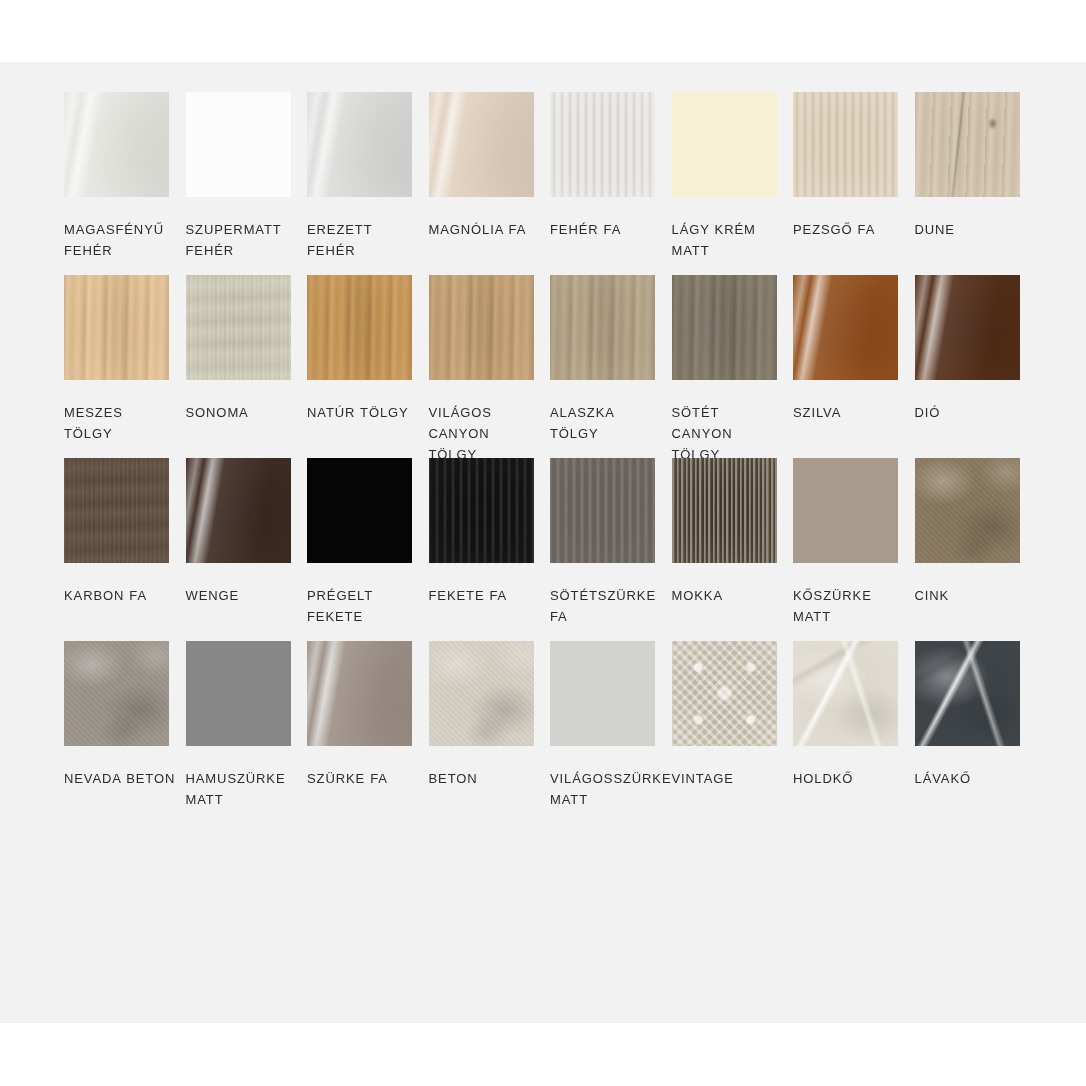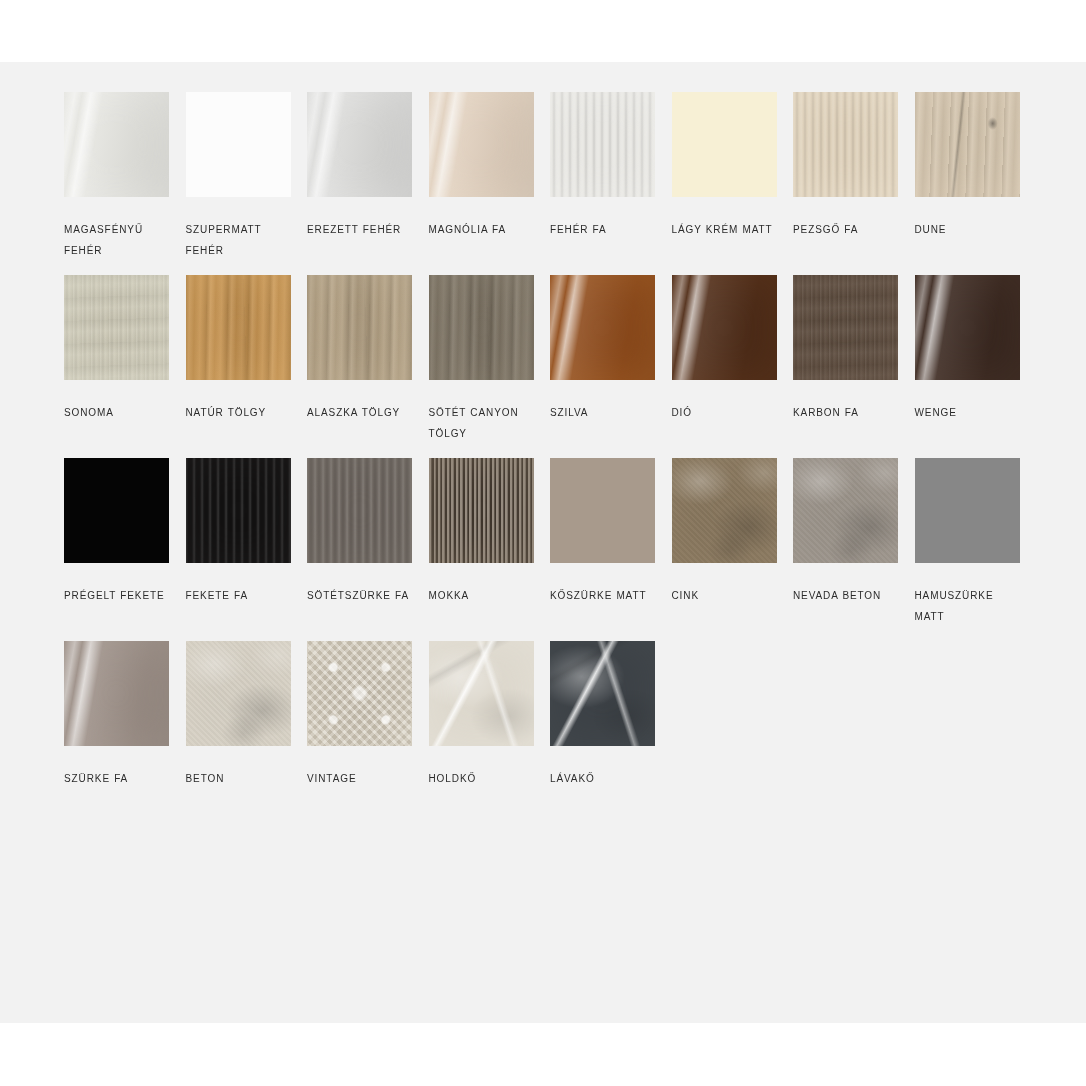--- a/index.html
+++ b/index.html
@@ -46,21 +46,21 @@
     
     content: "";
     position: absolute;
     inset: 0;
     pointer-events: none;
   }
 
   .swatch-label {
     margin-top: 22px;
     width: 112px;
-    font-size: 10px;
+    font-size: 13px;
     line-height: 21px;
     letter-spacing: 0.9px;
     color: #2b2b2b;
     text-transform: uppercase;
     word-spacing: 0.5px;
   }
 
   
   .tx-vstripe {
     background-image:
@@ -184,28 +184,36 @@
       </div>
       <div class="swatch-cell">
         <div class="swatch-tile tx-vstripe" style="background-color: rgb(222, 208, 186); background-blend-mode: normal; box-shadow: rgba(239, 230, 213, 0.333) 0px 0px 36px 6px inset;"></div>
         <div class="swatch-label">PEZSGŐ FA</div>
       </div>
       <div class="swatch-cell">
         <div class="swatch-tile tx-knot" style="background-color: rgb(211, 196, 173); background-blend-mode: normal; box-shadow: rgba(224, 211, 190, 0.333) 0px 0px 36px 6px inset;"></div>
         <div class="swatch-label">DUNE</div>
       </div>
       <div class="swatch-cell">
+        <div class="swatch-tile tx-wood" style="background-color: rgb(230, 193, 145); background-blend-mode: normal; box-shadow: rgba(240, 212, 173, 0.333) 0px 0px 36px 6px inset;"></div>
+        <div class="swatch-label">MESZES TÖLGY</div>
+      </div>
+      <div class="swatch-cell">
         <div class="swatch-tile tx-grain" style="background-color: rgb(207, 203, 184); background-blend-mode: normal; box-shadow: rgba(226, 224, 210, 0.333) 0px 0px 36px 6px inset;"></div>
         <div class="swatch-label">SONOMA</div>
       </div>
       <div class="swatch-cell">
         <div class="swatch-tile tx-wood" style="background-color: rgb(200, 148, 80); background-blend-mode: normal; box-shadow: rgba(220, 174, 109, 0.333) 0px 0px 36px 6px inset;"></div>
         <div class="swatch-label">NATÚR TÖLGY</div>
       </div>
       <div class="swatch-cell">
+        <div class="swatch-tile tx-wood" style="background-color: rgb(198, 160, 113); background-blend-mode: normal; box-shadow: rgba(214, 180, 136, 0.333) 0px 0px 36px 6px inset;"></div>
+        <div class="swatch-label">VILÁGOS CANYON TÖLGY</div>
+      </div>
+      <div class="swatch-cell">
         <div class="swatch-tile tx-wood" style="background-color: rgb(180, 161, 131); background-blend-mode: normal; box-shadow: rgba(199, 183, 155, 0.333) 0px 0px 36px 6px inset;"></div>
         <div class="swatch-label">ALASZKA TÖLGY</div>
       </div>
       <div class="swatch-cell">
         <div class="swatch-tile tx-wood" style="background-color: rgb(125, 115, 99); background-blend-mode: normal; box-shadow: rgba(148, 138, 121, 0.333) 0px 0px 36px 6px inset;"></div>
         <div class="swatch-label">SÖTÉT CANYON TÖLGY</div>
       </div>
       <div class="swatch-cell">
         <div class="swatch-tile tx-gloss" style="background-color: rgb(141, 74, 27); background-blend-mode: normal; box-shadow: rgba(180, 112, 47, 0.333) 0px 0px 36px 6px inset;"></div>
         <div class="swatch-label">SZILVA</div>
@@ -256,20 +264,24 @@
       </div>
       <div class="swatch-cell">
         <div class="swatch-tile tx-gloss" style="background-color: rgb(155, 142, 134); background-blend-mode: normal; box-shadow: rgba(171, 158, 150, 0.333) 0px 0px 36px 6px inset;"></div>
         <div class="swatch-label">SZÜRKE FA</div>
       </div>
       <div class="swatch-cell">
         <div class="swatch-tile tx-concrete" style="background-color: rgb(213, 207, 195); background-blend-mode: normal; box-shadow: rgba(224, 218, 208, 0.333) 0px 0px 36px 6px inset;"></div>
         <div class="swatch-label">BETON</div>
       </div>
       <div class="swatch-cell">
+        <div class="swatch-tile tx-flat" style="background-color: rgb(210, 210, 207);"></div>
+        <div class="swatch-label">VILÁGOSSZÜRKE MATT</div>
+      </div>
+      <div class="swatch-cell">
         <div class="swatch-tile tx-damask" style="background-color: rgb(207, 198, 181); background-blend-mode: normal; box-shadow: rgba(226, 219, 205, 0.333) 0px 0px 36px 6px inset;"></div>
         <div class="swatch-label">VINTAGE</div>
       </div>
       <div class="swatch-cell">
         <div class="swatch-tile tx-marble" style="background-color: rgb(221, 216, 205); background-blend-mode: normal; box-shadow: rgba(236, 234, 226, 0.333) 0px 0px 36px 6px inset;"></div>
         <div class="swatch-label">HOLDKŐ</div>
       </div>
       <div class="swatch-cell">
         <div class="swatch-tile tx-marble" style="background-color: rgb(61, 66, 71); background-blend-mode: normal; box-shadow: rgba(75, 80, 85, 0.333) 0px 0px 36px 6px inset;"></div>
         <div class="swatch-label">LÁVAKŐ</div>

